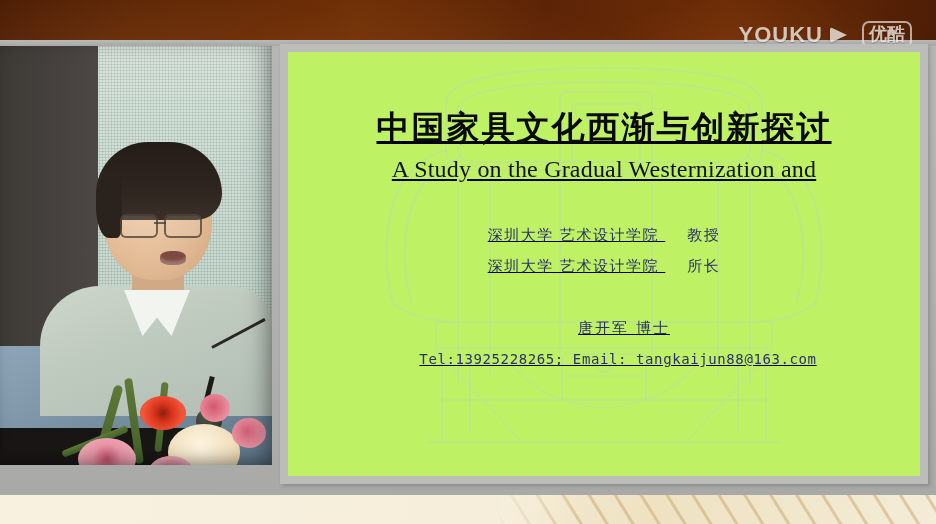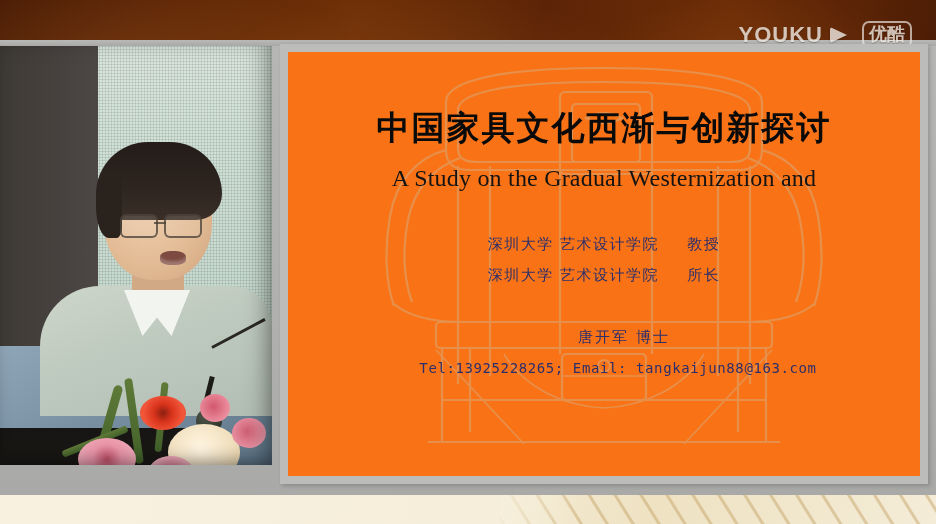--- a/index.html
+++ b/index.html
@@ -311,22 +311,23 @@
     position: absolute;
     left: 280px; top: 44px;
     width: 648px; height: 440px;
     background: #bcbcba;
     box-shadow: 2px 2px 4px rgba(0,0,0,0.18);
   }
   .slide {
     position: absolute;
     left: 288px; top: 52px;
     width: 632px; height: 424px;
-    background: #f97316;
+    background: #bef264;
     overflow: hidden;
+    text-decoration: underline;
   }
   .chair-wm {
     position: absolute;
     left: 50%; top: 50%;
     transform: translate(-50%,-50%);
     width: 560px; height: 420px;
     opacity: 0.30;
     pointer-events: none;
   }
   .slide-content {
@@ -337,21 +338,21 @@
   }
   .title-cn {
     font-family: "DejaVu Sans", "Liberation Sans", sans-serif;
     font-weight: bold;
     font-size: 33px;
     letter-spacing: 2px;
     color: #0a0a0a;
     line-height: 1.1;
   }
   .title-en {
-    margin-top: 17px;
+    margin-top: 8px;
     font-family: "Liberation Serif", "DejaVu Serif", serif;
     font-size: 24px;
     color: #131313;
     line-height: 1.32;
     letter-spacing: 0.2px;
   }
   .affils {
     margin-top: 34px;
     color: #2c2f6b;
     font-family: "DejaVu Sans", "Liberation Sans", sans-serif;

